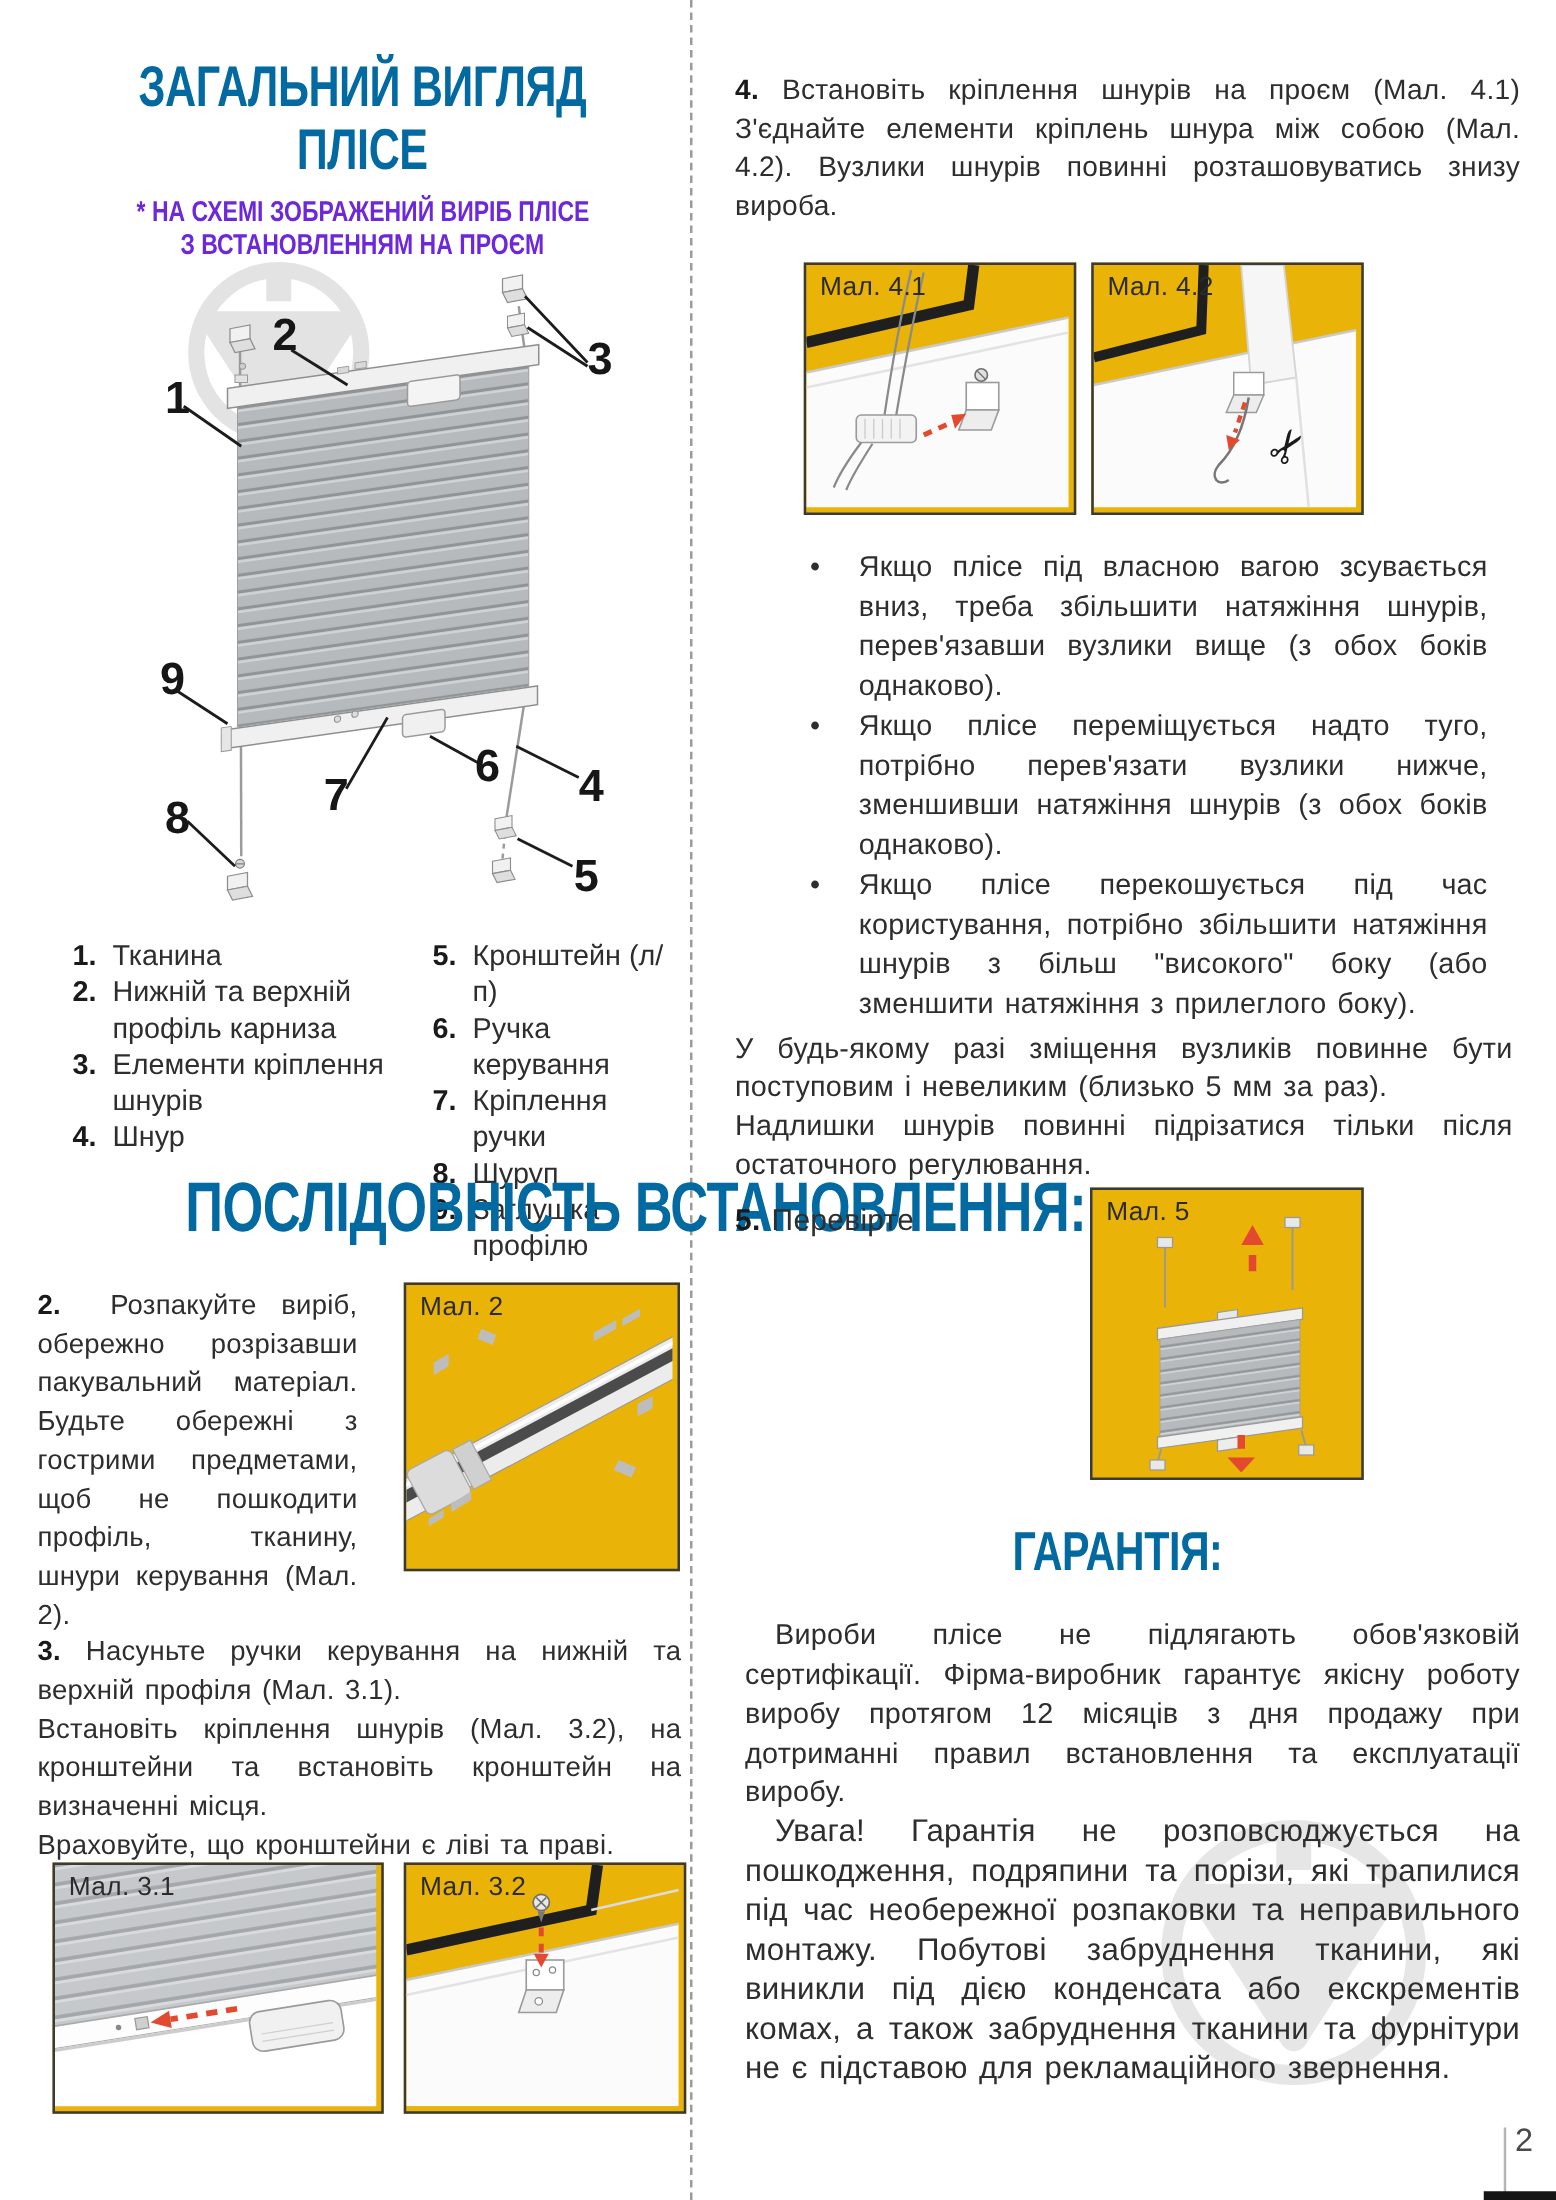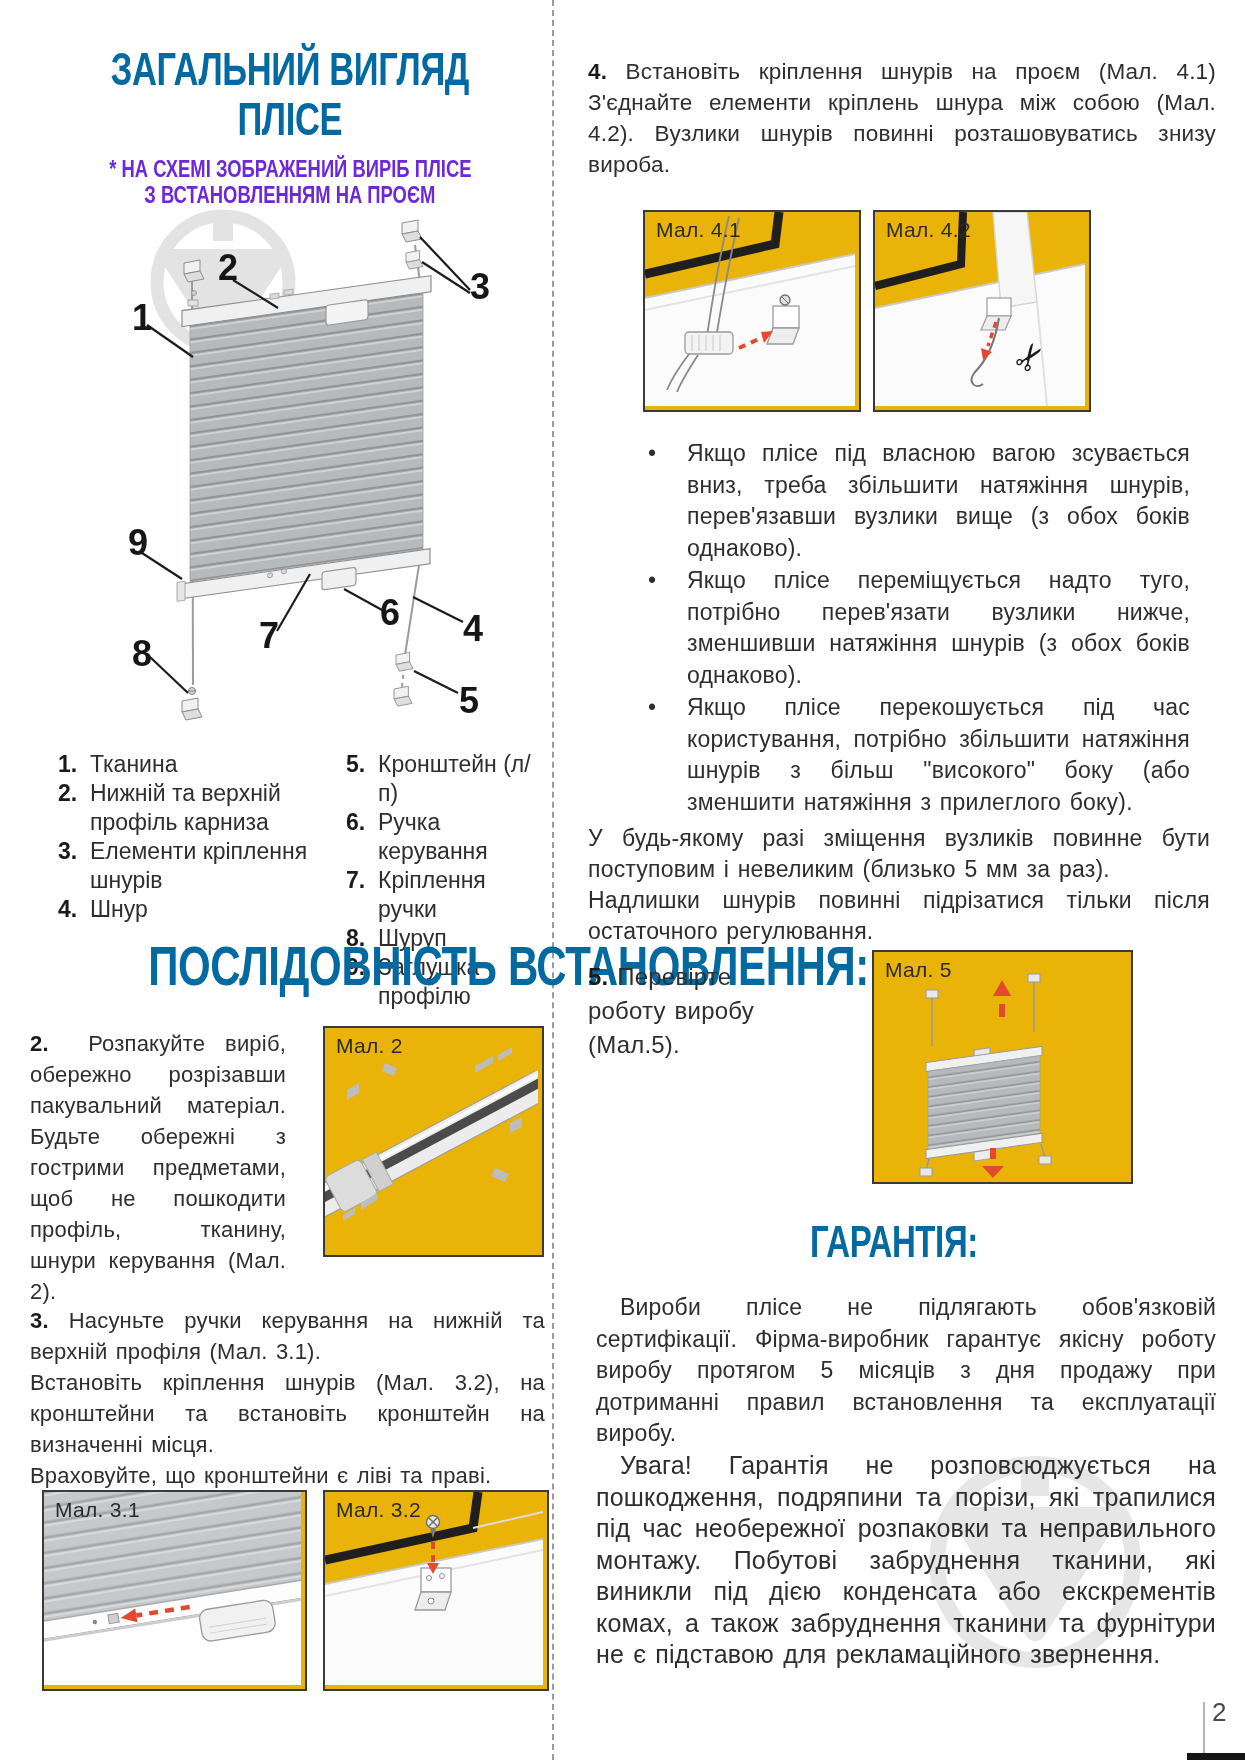--- a/index.html
+++ b/index.html
@@ -296,24 +296,23 @@
     <p class="bullet-item"><span class="bullet-dot">•</span><span>Якщо плісе перекошується під час користування, потрібно збільшити натяжіння шнурів з більш "високого" боку (або зменшити натяжіння з прилеглого боку).</span></p>
   </div>
 
   <div class="abs" style="left:588px;top:823px;width:622px;">
     <p class="body-text" style="font-size:23px;line-height:31px;">У будь-якому разі зміщення вузликів повинне бути поступовим і невеликим (близько 5 мм за раз).</p>
     <p class="body-text" style="font-size:23px;line-height:31px;">Надлишки шнурів повинні підрізатися тільки після остаточного регулювання.</p>
   </div>
 
   <div class="abs" style="left:588px;top:960px;width:265px;">
     <p class="body-text" style="font-size:24px;line-height:34px;text-align:left;"><b>5.</b> <span>Перевірте</span></p>
-    <p class="body-text" style="font-size:24px;line-height:34px;text-align:left;">роботу виробу (Мал.5).</p>
-  </div>
-
-  <div class="figbox" style="left:872px;top:950px;width:215px;height:230px;padding-left:42px;">
+  </div>
+
+  <div class="figbox" style="left:872px;top:950px;width:215px;height:230px;">
     <div class="figcap">Мал. 5</div>
     <svg class="figsvg" width="211" height="226" viewBox="0 0 211 226">
       <defs>
         <pattern id="pl5" width="10" height="9.7" patternUnits="userSpaceOnUse">
           <rect width="10" height="9.7" fill="#b6babc"></rect>
           <rect y="6.2" width="10" height="1.9" fill="#8f9497"></rect>
           <rect y="8.1" width="10" height="1.6" fill="#d0d3d5"></rect>
         </pattern>
       </defs>
       <line x1="58" y1="46" x2="58" y2="94" stroke="#999999" stroke-width="1.5"></line>
@@ -347,21 +346,21 @@
     <h2 class="hw"><span class="cond">ГАРАНТІЯ:</span></h2>
   </div>
 
   <svg class="abs" style="left:915px;top:1440px;" width="240" height="250" viewBox="0 0 240 250">
     <circle cx="120" cy="122" r="98" fill="none" stroke="#e6e6e6" stroke-width="16"></circle>
     <rect x="106" y="24" width="28" height="32" fill="#e6e6e6"></rect>
     <path d="M48 78 h144 l-72 112 z" fill="#e6e6e6" stroke="#e6e6e6" stroke-width="22" stroke-linejoin="round"></path>
   </svg>
 
   <div class="abs" style="left:596px;top:1292px;width:620px;">
-    <p class="body-text indent" style="font-size:23px;line-height:31.5px;">Вироби плісе не підлягають обов'язковій сертифікації. Фірма-виробник гарантує якісну роботу виробу протягом 5 місяців з дня продажу при дотриманні правил встановлення та експлуатації виробу.</p>
+    <p class="body-text indent" style="font-size:23px;line-height:31.5px;">Вироби плісе не підлягають обов'язковій сертифікації. Фірма-виробник гарантує якісну роботу виробу протягом 12 місяців з дня продажу при дотриманні правил встановлення та експлуатації виробу.</p>
   </div>
   <div class="abs" style="left:596px;top:1450px;width:620px;">
     <p class="body-text indent" style="font-size:25px;line-height:31.5px;">Увага! Гарантія не розповсюджується на пошкодження, подряпини та порізи, які трапилися під час необережної розпаковки та неправильного монтажу. Побутові забруднення тканини, які виникли під дією конденсата або екскрементів комах, а також забруднення тканини та фурнітури не є підставою для рекламаційного звернення.</p>
   </div>
 
   <div class="pagenum-line"></div>
   <div class="pagenum">2</div>
   <div class="blackbar"></div>
 
 </div>

